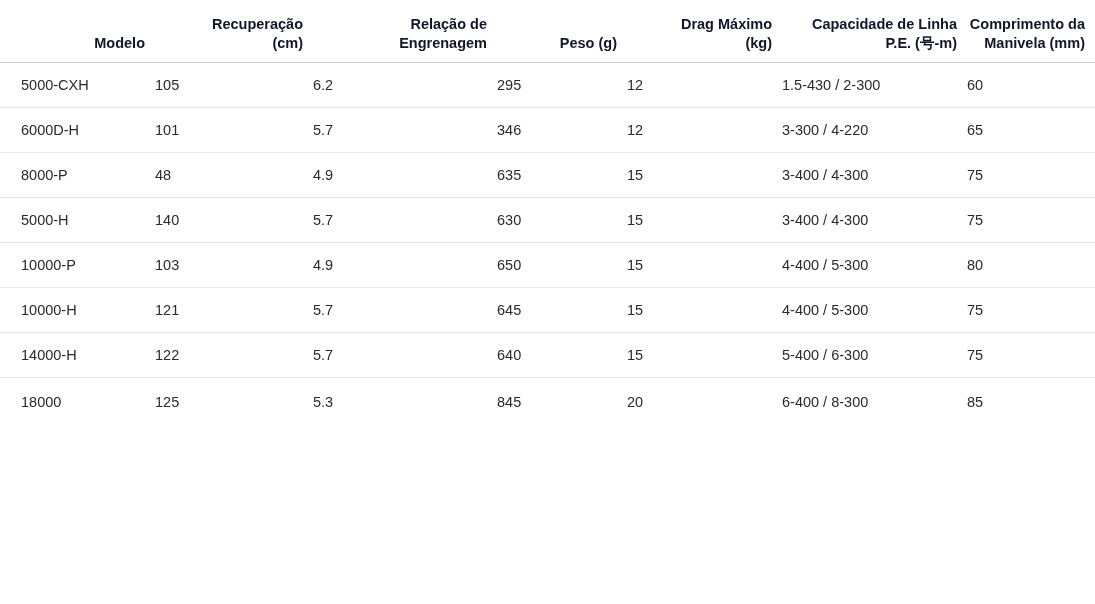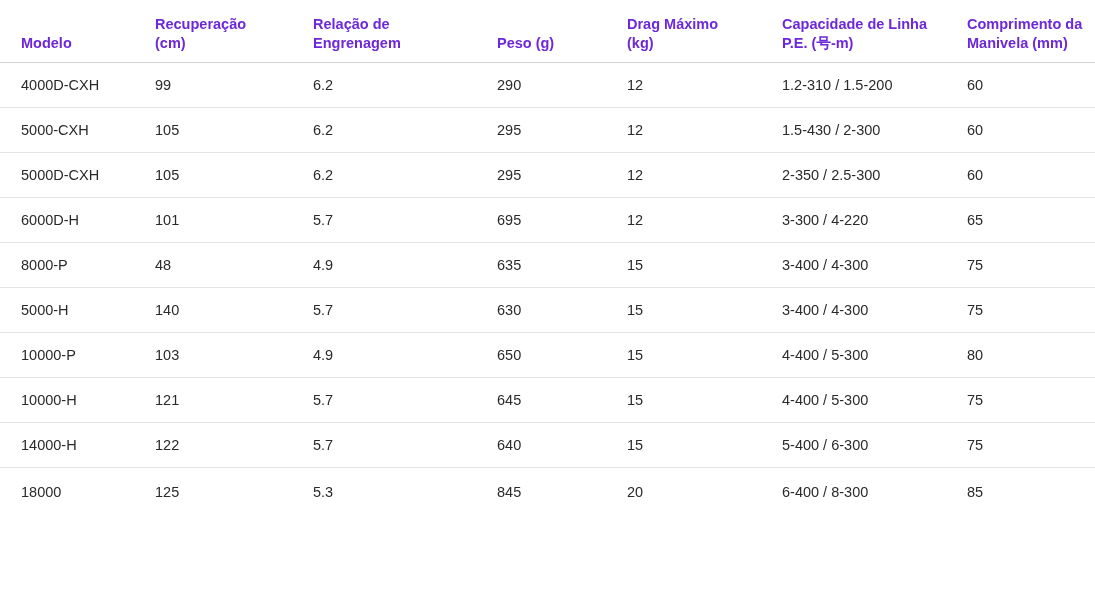--- a/index.html
+++ b/index.html
@@ -15,26 +15,26 @@
     font-family: "Liberation Sans", "DejaVu Sans", sans-serif;
   }
   table.spec-table {
     width: 1095px;
     border-collapse: collapse;
     table-layout: fixed;
   }
   table.spec-table th {
     height: 62px;
     box-sizing: border-box;
-    text-align: left;
+    text-align: right;
     vertical-align: bottom;
     font-size: 14.5px;
     font-weight: 700;
     line-height: 19px;
-    color: #6d28d9;
+    color: #0f172a;
     padding: 6px 10px 9px 0;
     border-bottom: 1px solid #d2d2d2;
     white-space: nowrap;
   }
   table.spec-table td {
     height: 45px;
     box-sizing: border-box;
     vertical-align: middle;
     font-size: 14.5px;
     font-weight: 400;
@@ -72,51 +72,33 @@
           <th>Recuperação<br>(cm)</th>
           <th>Relação de<br>Engrenagem</th>
           <th>Peso (g)</th>
           <th>Drag Máximo<br>(kg)</th>
           <th>Capacidade de Linha<br>P.E. (号-m)</th>
           <th>Comprimento da<br>Manivela (mm)</th>
         </tr>
     </thead>
     <tbody>
         <tr>
-          <td>4000D-CXH</td>
-          <td>99</td>
-          <td>6.2</td>
-          <td>290</td>
-          <td>12</td>
-          <td>1.2-310 / 1.5-200</td>
-          <td>60</td>
-        </tr>
-        <tr>
           <td>5000-CXH</td>
           <td>105</td>
           <td>6.2</td>
           <td>295</td>
           <td>12</td>
           <td>1.5-430 / 2-300</td>
           <td>60</td>
         </tr>
         <tr>
-          <td>5000D-CXH</td>
-          <td>105</td>
-          <td>6.2</td>
-          <td>295</td>
-          <td>12</td>
-          <td>2-350 / 2.5-300</td>
-          <td>60</td>
-        </tr>
-        <tr>
           <td>6000D-H</td>
           <td>101</td>
           <td>5.7</td>
-          <td>695</td>
+          <td>346</td>
           <td>12</td>
           <td>3-300 / 4-220</td>
           <td>65</td>
         </tr>
         <tr>
           <td>8000-P</td>
           <td>48</td>
           <td>4.9</td>
           <td>635</td>
           <td>15</td>

